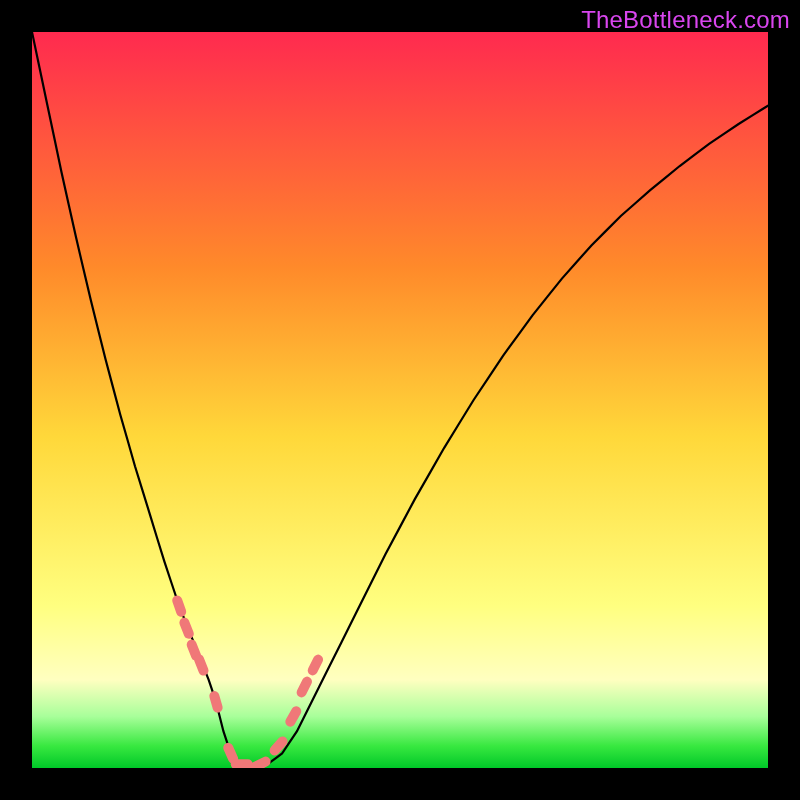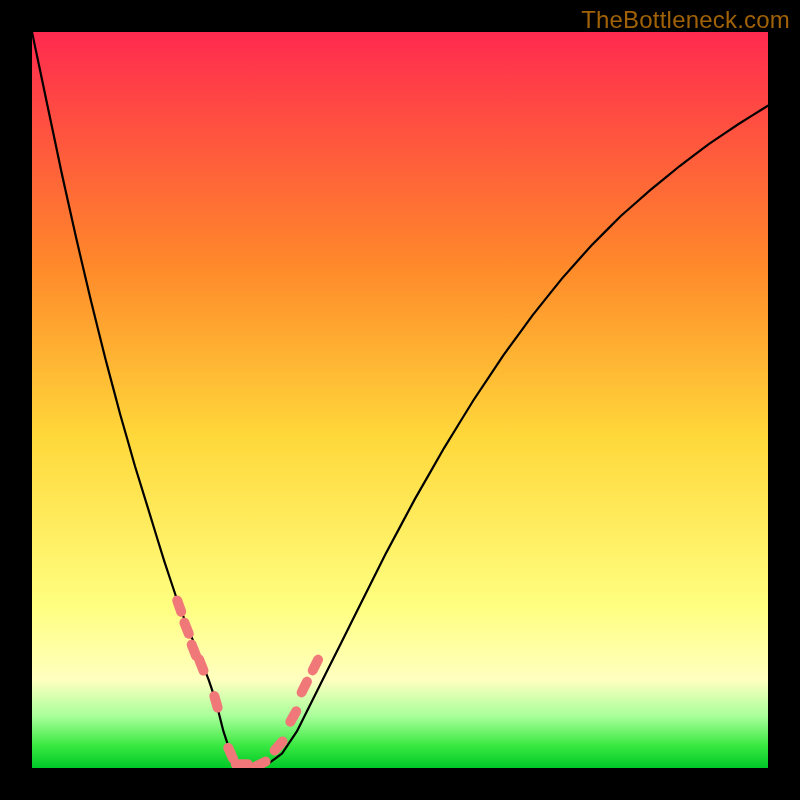--- a/index.html
+++ b/index.html
@@ -31,21 +31,21 @@
     position: absolute;
     left: 0;
     top: 0;
     width: 100%;
     height: 100%;
   }
   .watermark {
     position: absolute;
     top: 6px;
     right: 10px;
-    color: #a16207;
+    color: #d946ef;
     font-size: 24px;
     font-weight: 500;
     letter-spacing: 0.2px;
     user-select: none;
   }
   svg.curve {
     position: absolute;
     left: 0;
     top: 0;
     width: 100%;

